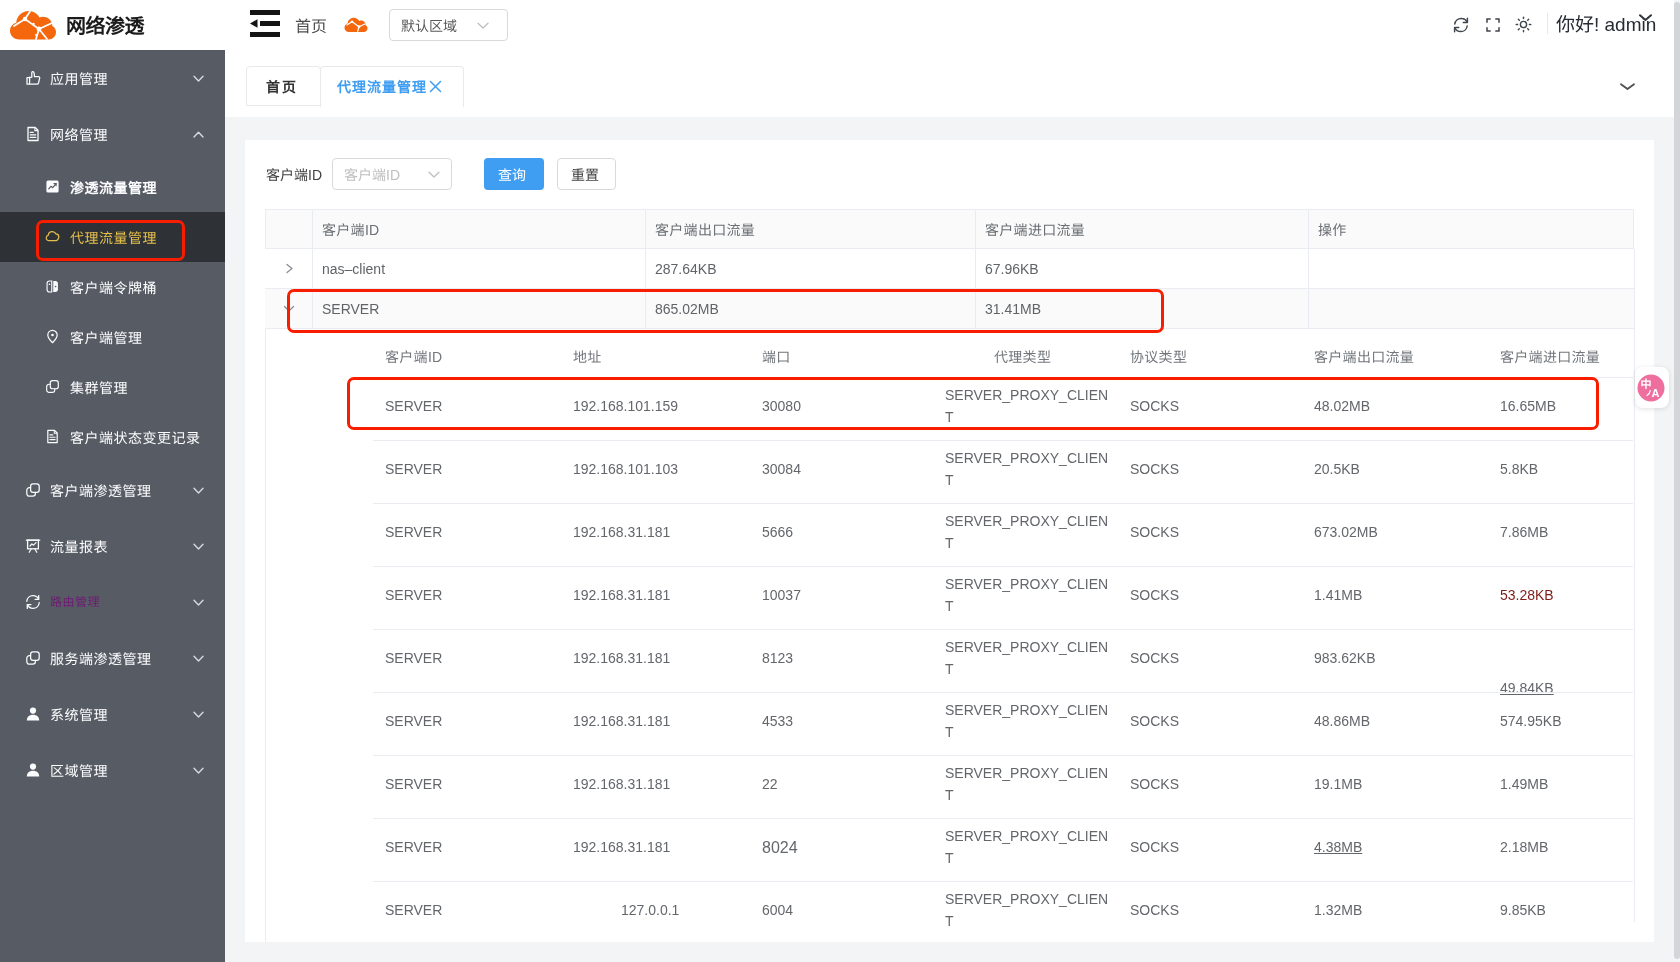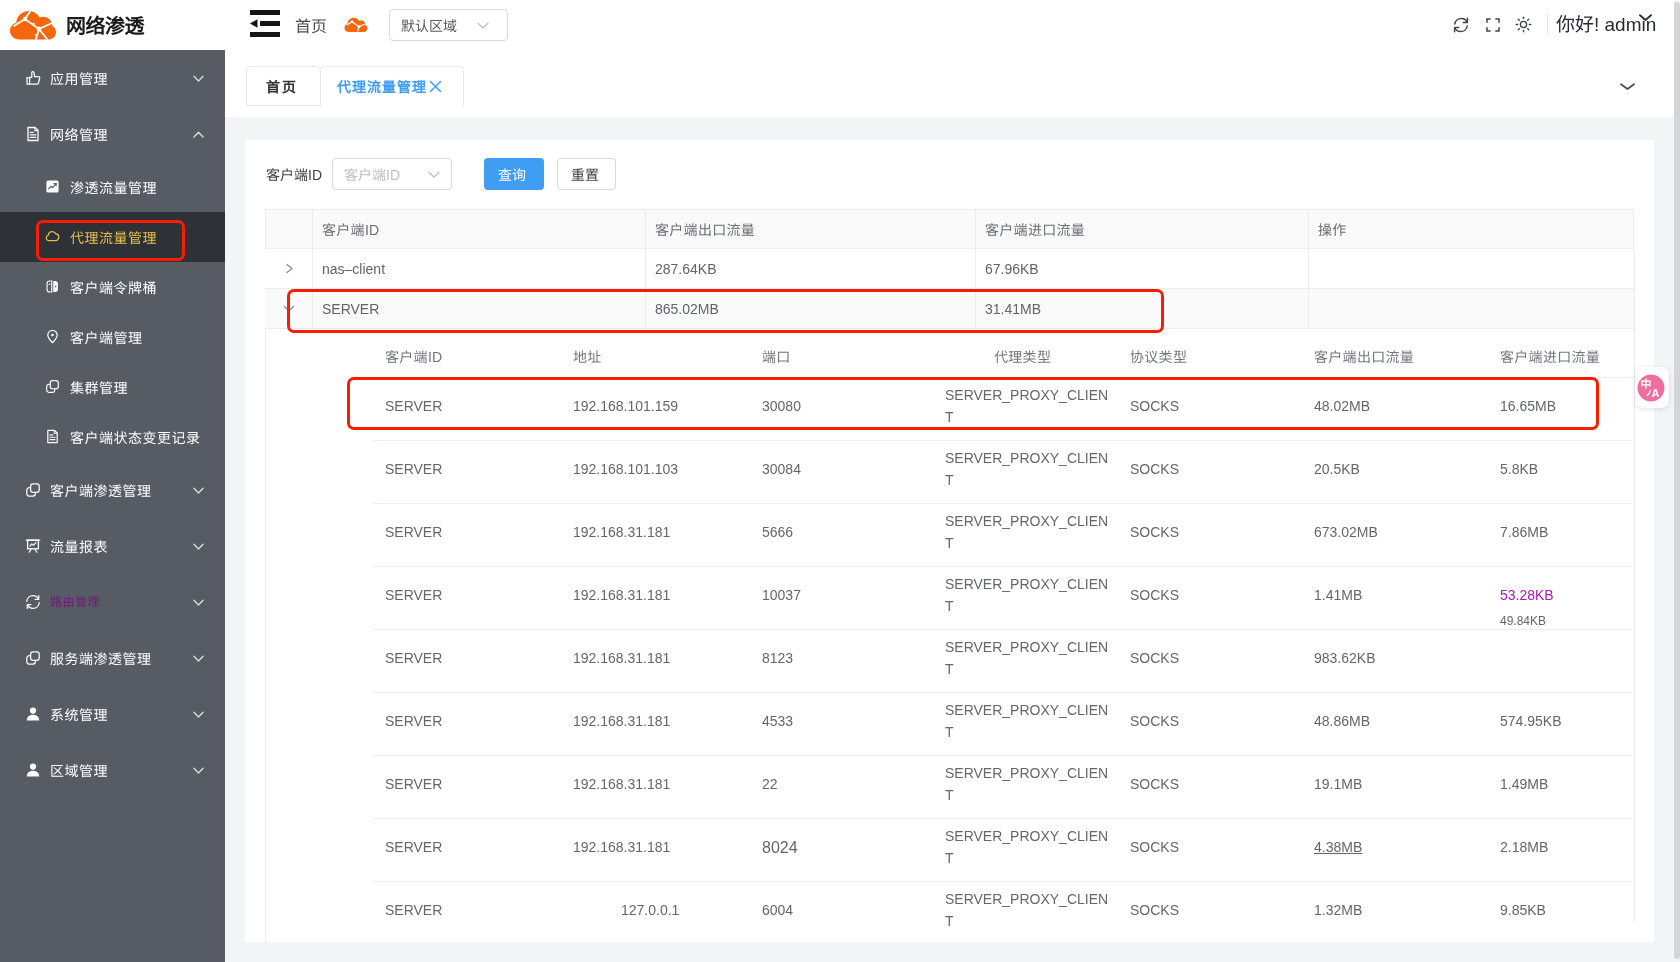--- a/index.html
+++ b/index.html
@@ -45,21 +45,21 @@
   </svg>
 <div class="txt" style="left:50px;top:124px;font-size:14px;color:#fbfcfd;letter-spacing:0.5px;text-align:right;">网络管理</div>
 <svg class="abs" style="left:193px;top:131px" width="11" height="7.5" viewBox="0 0 11 7.5">
     <path d="M1 6 L5.5 1.2 L10 6" fill="none" stroke="#d7d9dc" stroke-width="1.4" stroke-linecap="round" stroke-linejoin="round"></path>
   </svg>
 <svg class="abs" style="left:45px;top:179px" width="15" height="15" viewBox="0 0 16 16">
     <rect x="1.5" y="1.5" width="13" height="13" rx="1.6" fill="#fbfcfd"></rect>
     <path d="M4 10.5 L6.3 7.8 L8.2 9.3 L11.8 4.9" fill="none" stroke="#575c64" stroke-width="1.3" stroke-linecap="round" stroke-linejoin="round"></path>
     <path d="M9.6 4.9 L11.8 4.9 L11.8 7.1" fill="none" stroke="#575c64" stroke-width="1.3" stroke-linecap="round" stroke-linejoin="round"></path>
   </svg>
-<div class="txt" style="left:70px;top:177px;font-size:14px;color:#fbfcfd;letter-spacing:0.5px;">渗透流量管理</div>
+<div class="txt" style="left:70px;top:177px;font-size:14px;color:#fbfcfd;letter-spacing:0.5px;font-weight:bold;">渗透流量管理</div>
 <svg class="abs" style="left:45px;top:229px" width="15" height="15" viewBox="0 0 16 16">
     <path d="M4.4 12.5 C2.6 12.5 1.3 11.1 1.3 9.5 C1.3 8.1 2.2 7 3.5 6.6 C3.7 4.4 5.5 2.7 7.8 2.7 C9.5 2.7 11 3.7 11.7 5.2 C13.4 5.3 14.7 6.7 14.7 8.4 C14.7 10.2 13.3 12.5 11.6 12.5 Z" fill="none" stroke="#e5be4b" stroke-width="1.3" stroke-linejoin="round"></path>
   </svg>
 <div class="txt" style="left:70px;top:227px;font-size:14px;color:#e5be4b;letter-spacing:0.5px;">代理流量管理</div>
 <svg class="abs" style="left:45px;top:279px" width="15" height="15" viewBox="0 0 16 16">
     <path d="M7.2 2.1 L7.2 13.9 L4.9 13.9 C3.4 13.9 2.2 12.7 2.2 11.2 L2.2 4.8 C2.2 3.3 3.4 2.1 4.9 2.1 Z" fill="none" stroke="#fbfcfd" stroke-width="1.2"></path>
     <path d="M8.8 2.1 L11.1 2.1 C12.6 2.1 13.8 3.3 13.8 4.8 L13.8 11.2 C13.8 12.7 12.6 13.9 11.1 13.9 L8.8 13.9 Z" fill="#fbfcfd"></path>
     <circle cx="4.8" cy="5.6" r="0.9" fill="#fbfcfd"></circle>
     <circle cx="11.3" cy="8" r="0.9" fill="#575c64"></circle>
   </svg>
@@ -267,30 +267,30 @@
 <div class="txt" style="left:1314px;top:524px;font-size:14px;color:#63666b;">673.02MB</div>
 <div class="txt" style="left:1500px;top:524px;font-size:14px;color:#63666b;">7.86MB</div>
 <div class="txt" style="left:945px;top:513px;font-size:14px;color:#63666b;">SERVER_PROXY_CLIEN</div>
 <div class="txt" style="left:945px;top:535px;font-size:14px;color:#63666b;">T</div>
 <div class="abs" style="left:373px;top:566px;width:1260px;height:1px;background:#e9ecf0;"></div>
 <div class="txt" style="left:385px;top:587px;font-size:14px;color:#63666b;">SERVER</div>
 <div class="txt" style="left:573px;top:587px;font-size:14px;color:#63666b;">192.168.31.181</div>
 <div class="txt" style="left:762px;top:587px;font-size:14px;color:#63666b;">10037</div>
 <div class="txt" style="left:1130px;top:587px;font-size:14px;color:#63666b;">SOCKS</div>
 <div class="txt" style="left:1314px;top:587px;font-size:14px;color:#63666b;">1.41MB</div>
-<div class="txt" style="left:1500px;top:587px;font-size:14px;color:#a21caf;">53.28KB</div>
+<div class="txt" style="left:1500px;top:587px;font-size:14px;color:#7f1d1d;">53.28KB</div>
 <div class="txt" style="left:945px;top:576px;font-size:14px;color:#63666b;">SERVER_PROXY_CLIEN</div>
 <div class="txt" style="left:945px;top:598px;font-size:14px;color:#63666b;">T</div>
 <div class="abs" style="left:373px;top:629px;width:1260px;height:1px;background:#e9ecf0;"></div>
 <div class="txt" style="left:385px;top:650px;font-size:14px;color:#63666b;">SERVER</div>
 <div class="txt" style="left:573px;top:650px;font-size:14px;color:#63666b;">192.168.31.181</div>
 <div class="txt" style="left:762px;top:650px;font-size:14px;color:#63666b;">8123</div>
 <div class="txt" style="left:1130px;top:650px;font-size:14px;color:#63666b;">SOCKS</div>
 <div class="txt" style="left:1314px;top:650px;font-size:14px;color:#63666b;">983.62KB</div>
-<div class="txt" style="left:1500px;top:614px;font-size:12px;color:#63666b;">49.84KB</div>
+<div class="txt" style="left:1500px;top:680px;font-size:14px;color:#63666b;text-decoration:underline;">49.84KB</div>
 <div class="txt" style="left:945px;top:639px;font-size:14px;color:#63666b;">SERVER_PROXY_CLIEN</div>
 <div class="txt" style="left:945px;top:661px;font-size:14px;color:#63666b;">T</div>
 <div class="abs" style="left:373px;top:692px;width:1260px;height:1px;background:#e9ecf0;"></div>
 <div class="txt" style="left:385px;top:713px;font-size:14px;color:#63666b;">SERVER</div>
 <div class="txt" style="left:573px;top:713px;font-size:14px;color:#63666b;">192.168.31.181</div>
 <div class="txt" style="left:762px;top:713px;font-size:14px;color:#63666b;">4533</div>
 <div class="txt" style="left:1130px;top:713px;font-size:14px;color:#63666b;">SOCKS</div>
 <div class="txt" style="left:1314px;top:713px;font-size:14px;color:#63666b;">48.86MB</div>
 <div class="txt" style="left:1500px;top:713px;font-size:14px;color:#63666b;">574.95KB</div>
 <div class="txt" style="left:945px;top:702px;font-size:14px;color:#63666b;">SERVER_PROXY_CLIEN</div>

